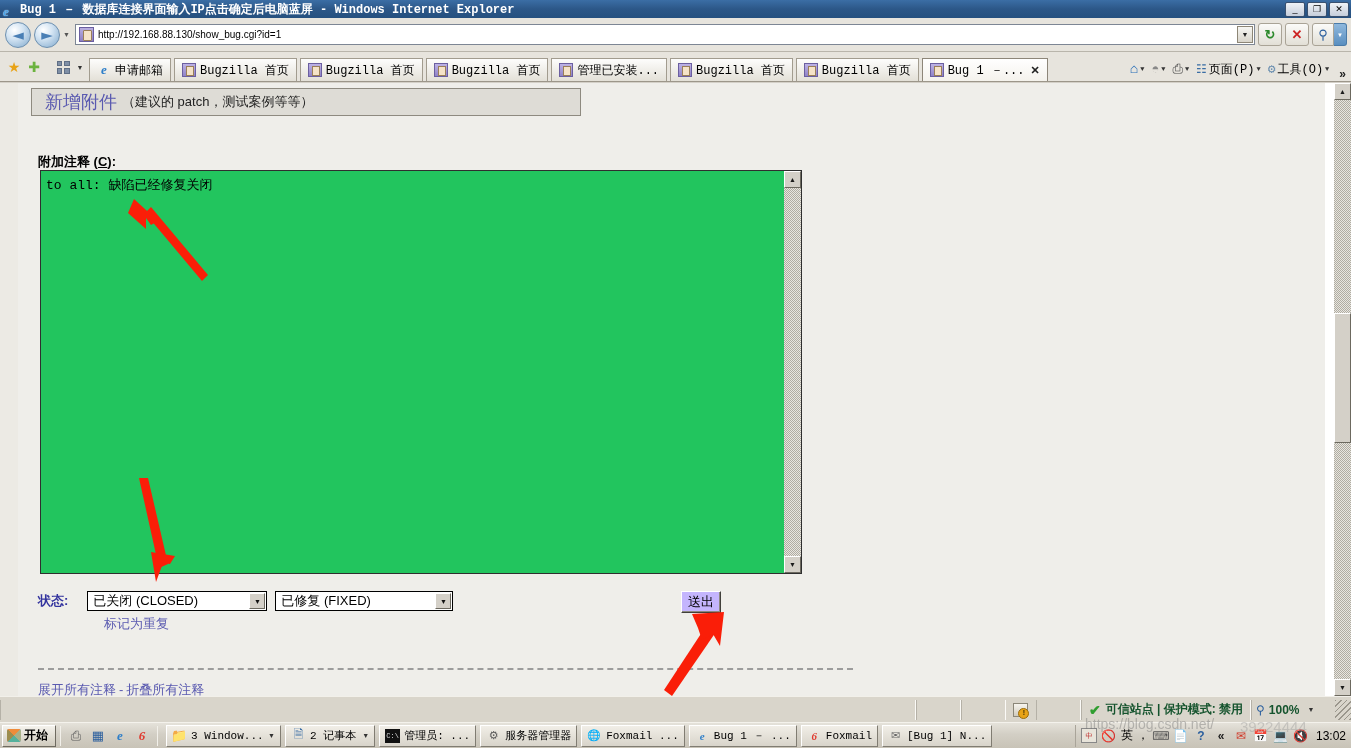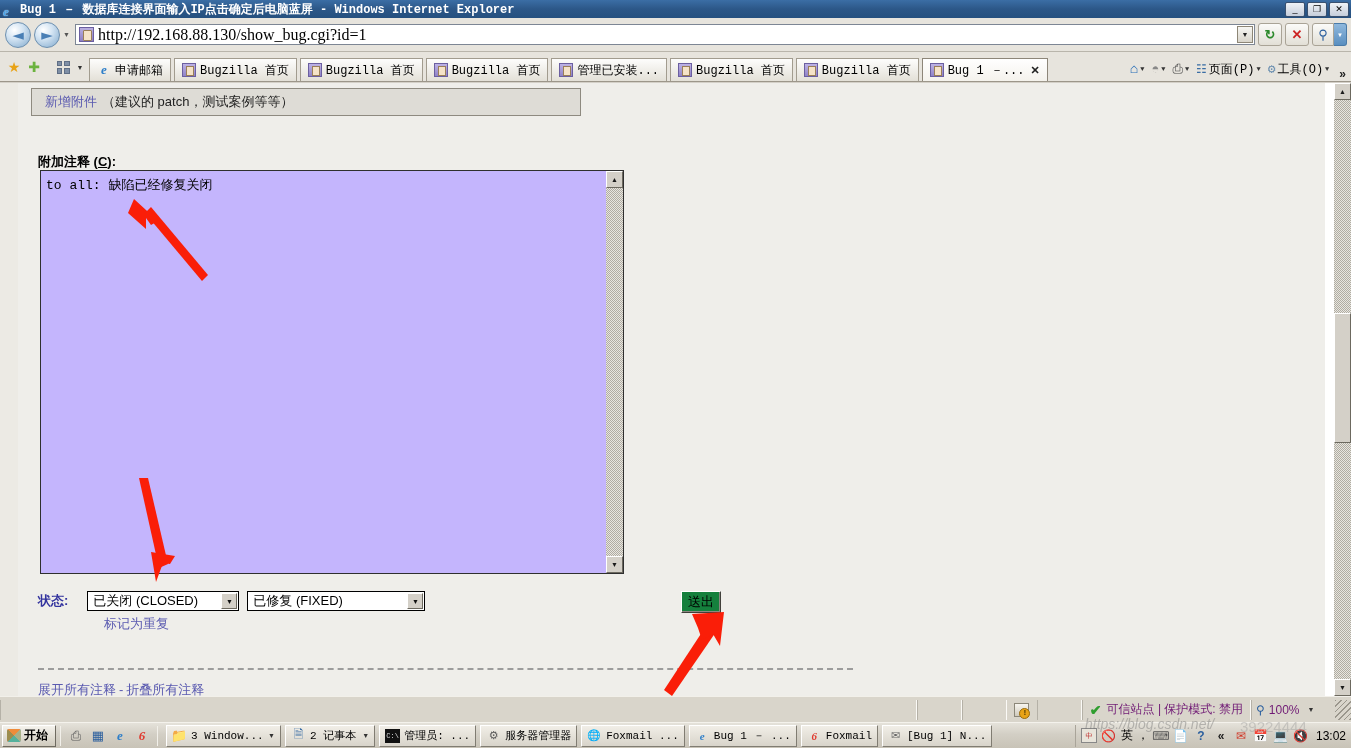--- a/index.html
+++ b/index.html
@@ -70,21 +70,21 @@
     width: 15px; height: 15px; margin: 0 4px 0 3px; flex: 0 0 auto;
     background: linear-gradient(to bottom,#b9aee0,#8d7fc4);
     border: 1px solid #6b5fa0; position: relative;
   }
   .url-icon::after {
     content: ""; position: absolute; left: 3px; top: 2px;
     width: 7px; height: 9px; background: #f5e3c8; border: 1px solid #9a7f58;
     border-radius: 1px;
   }
   .url-text {
-    font-family: Liberation Serif, serif; font-size: 16px; color: #000;
+    font-family: Liberation Sans, sans-serif; font-size: 10px; color: #000;
     white-space: nowrap;
   }
   .url-drop {
     position: absolute; right: 1px; top: 1px; width: 16px; height: 17px;
     background: linear-gradient(to bottom,#f6f6f3,#d9d5cb);
     border: 1px solid #8d8676; display: flex; align-items: center; justify-content: center;
     font-size: 7px; color: #222;
   }
   .tbbtn {
     width: 24px; height: 23px; margin-left: 3px; flex: 0 0 auto;
@@ -198,35 +198,35 @@
   .pagebody {
     position: absolute; left: 18px; top: 0; width: 1307px; height: 613px;
     background: #efeeea;
   }
   .attach-box {
     position: absolute; left: 13px; top: 5px; width: 550px; height: 28px;
     background: #dedcd6; border: 1px solid #8e8a80;
     display: flex; align-items: center; padding-left: 13px;
   }
   .attach-link {
-    color: #5a5ab0; font-size: 13px; font-family: "Liberation Sans", sans-serif;
+    color: #5a5ab0; font-size: 18px; font-family: "Liberation Sans", sans-serif;
   }
   .attach-note {
     color: #222; font-size: 13px; margin-left: 5px;
     font-family: "Liberation Sans", sans-serif;
   }
   .comment-label {
     position: absolute; left: 20px; top: 70px;
     font-size: 13px; font-weight: bold; color: #000;
     font-family: "Liberation Sans", sans-serif;
   }
   .comment-label u { text-decoration: underline; }
   .textarea-wrap {
-    position: absolute; left: 22px; top: 87px; width: 584px; height: 404px;
-    background: #c4b5fd; border: 1px solid #2f2f2f;
+    position: absolute; left: 22px; top: 87px; width: 762px; height: 404px;
+    background: #22c55e; border: 1px solid #2f2f2f;
   }
   .textarea-text {
     position: absolute; left: 5px; top: 5px;
     font-family: "Liberation Mono", monospace; font-size: 13px; color: #000;
     white-space: pre;
   }
   
   .ta-scroll {
     position: absolute; right: 0; top: 0; width: 17px; height: 402px;
     background-image:
@@ -253,39 +253,39 @@
   }
   .status-label {
     font-size: 13px; font-weight: bold; color: #33339e; margin-right: 19px;
     font-family: "Liberation Sans", sans-serif;
   }
   .sel {
     height: 20px; background: #fff; border: 1px solid #000;
     display: flex; align-items: center; position: relative;
     font-size: 13px; color: #000; font-family: "Liberation Sans", sans-serif;
   }
-  .sel.s1 { width: 152px; }
+  .sel.s1 { width: 180px; }
   .sel.s2 { width: 178px; margin-left: 8px; }
   .sel .val { margin-left: 5px; white-space: nowrap; }
   .sel .arrow {
     position: absolute; right: 1px; top: 1px; width: 16px; height: 16px;
     background: #d4d0c8;
     border-top: 1px solid #fff; border-left: 1px solid #fff;
     border-right: 1px solid #6c695f; border-bottom: 1px solid #6c695f;
     display: flex; align-items: center; justify-content: center;
     font-size: 7px; color: #111;
   }
   .dup-link {
     position: absolute; left: 86px; top: 532px;
     font-size: 13px; color: #5a5ab0;
     font-family: "Liberation Sans", sans-serif;
   }
   .submit-btn {
     position: absolute; left: 663px; top: 508px; width: 40px; height: 22px;
-    background: #15803d;
+    background: #c4b5fd;
     border-top: 1px solid #fff; border-left: 1px solid #fff;
     border-right: 1px solid #41403b; border-bottom: 1px solid #41403b;
     box-shadow: inset -1px -1px 0 #8b8880;
     display: flex; align-items: center; justify-content: center;
     font-size: 13px; color: #000; font-family: "Liberation Sans", sans-serif;
   }
   .dashed-rule {
     position: absolute; left: 20px; top: 585px; width: 815px;
     border-top: 2px dashed #9c9c9c;
   }
@@ -348,21 +348,21 @@
     width: 9px; height: 9px; background: #e8a317; border: 1px solid #9a6c0c;
     border-radius: 50%; font-size: 7px; line-height: 8px; text-align: center;
     color: #3a2a00; font-weight: bold;
   }
   .sb-zone {
     display: flex; align-items: center; padding: 0 7px; height: 20px;
     border-left: 1px solid #b5b1a7; border-right: 1px solid #fbfaf7;
     flex: 0 0 auto;
   }
   .check-ico { color: #2f9e2f; font-size: 14px; font-weight: bold; margin-right: 5px; }
-  .sb-text { font-size: 12px; color: #701a75; font-family: "Liberation Sans", sans-serif; white-space: nowrap; }
+  .sb-text { font-size: 12px; color: #14532d; font-family: "Liberation Sans", sans-serif; white-space: nowrap; font-weight: bold; }
   .sb-zoom {
     display: flex; align-items: center; padding: 0 4px; height: 20px;
     border-left: 1px solid #b5b1a7; flex: 0 0 auto; width: 84px;
   }
   .zoom-ico { color: #2b5f9e; font-size: 12px; margin-right: 4px; }
   .zoom-caret { font-size: 7px; color: #333; margin-left: 8px; }
   .sb-grip {
     width: 16px; height: 20px; flex: 0 0 auto;
     background: repeating-linear-gradient(135deg,#9a968c 0 1px,transparent 1px 4px);
   }
@@ -424,21 +424,20 @@
     border-left: 1px solid #a9a499;
   }
   .tray-ico { width: 16px; height: 15px; display: flex; align-items: center; justify-content: center; font-size: 12px; }
   .tray-time { font-size: 12px; color: #000; font-family: "Liberation Sans", sans-serif; margin-left: 3px; }
   .ime-txt { font-size: 12px; color: #000; font-family: "Liberation Sans", sans-serif; }
   .watermark {
     position: absolute; left: 1085px; top: 716px;
     font-size: 14px; color: rgba(120,120,120,0.45);
     font-family: "Liberation Sans", sans-serif; white-space: nowrap;
     pointer-events: none;
-    font-style: italic;
   }
   .watermark2 {
     position: absolute; left: 1240px; top: 718px;
     font-size: 15px; color: rgba(150,150,150,0.40);
     font-family: "Liberation Sans", sans-serif; white-space: nowrap;
     pointer-events: none;
   }
 </style>
 </head>
 <body>

